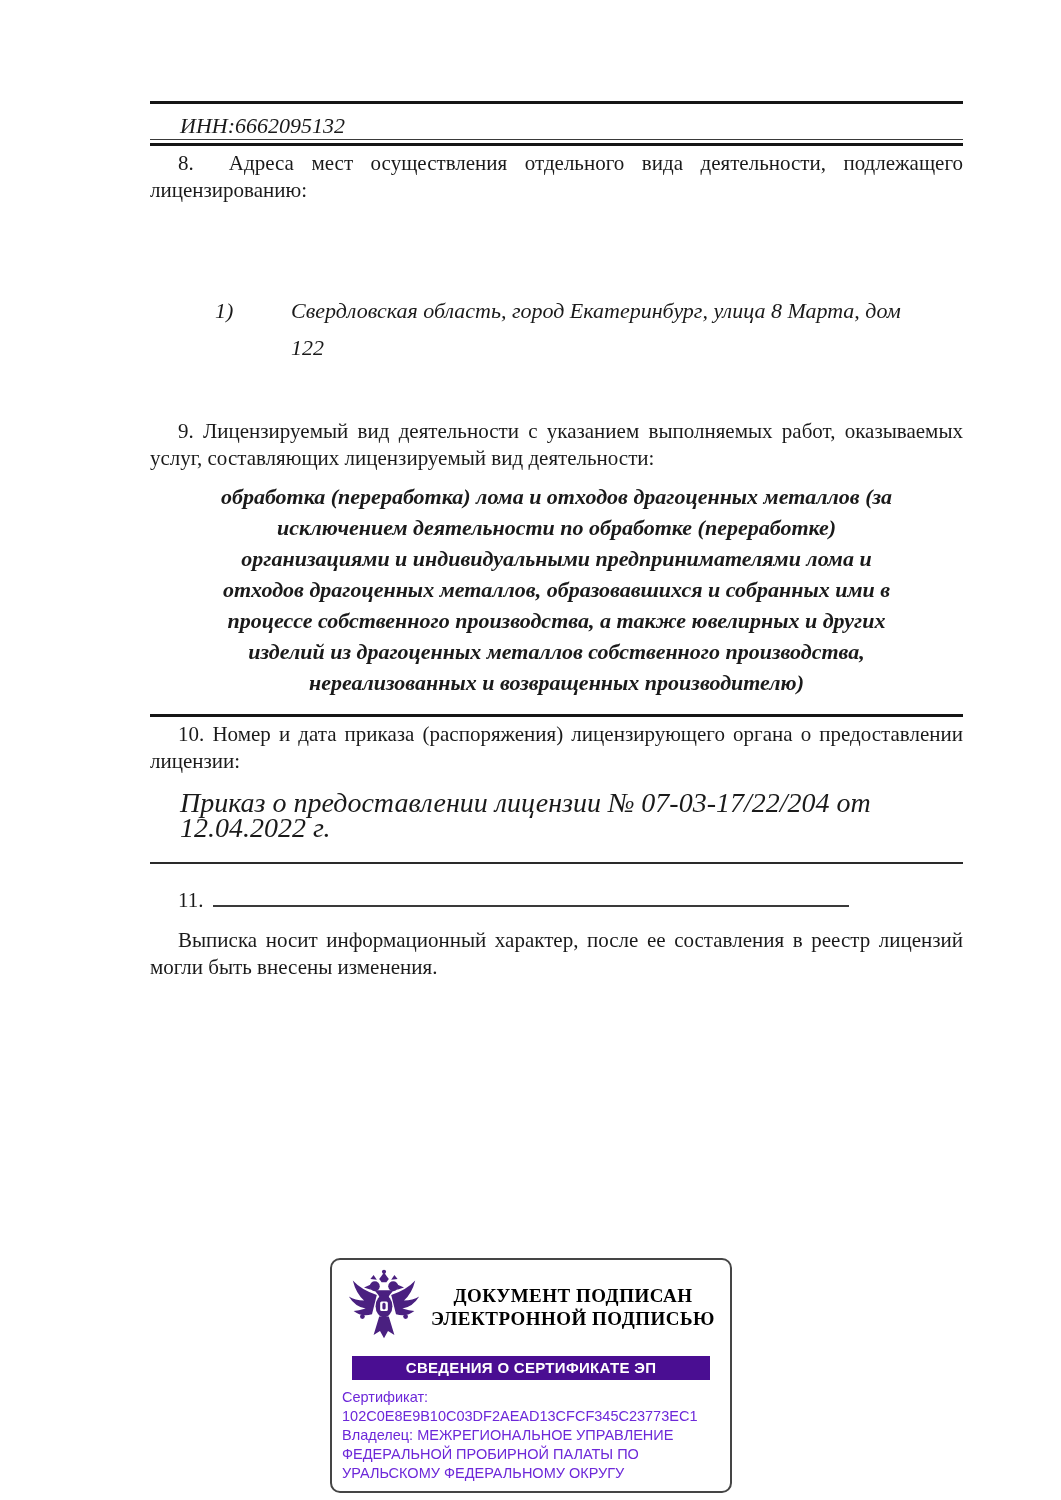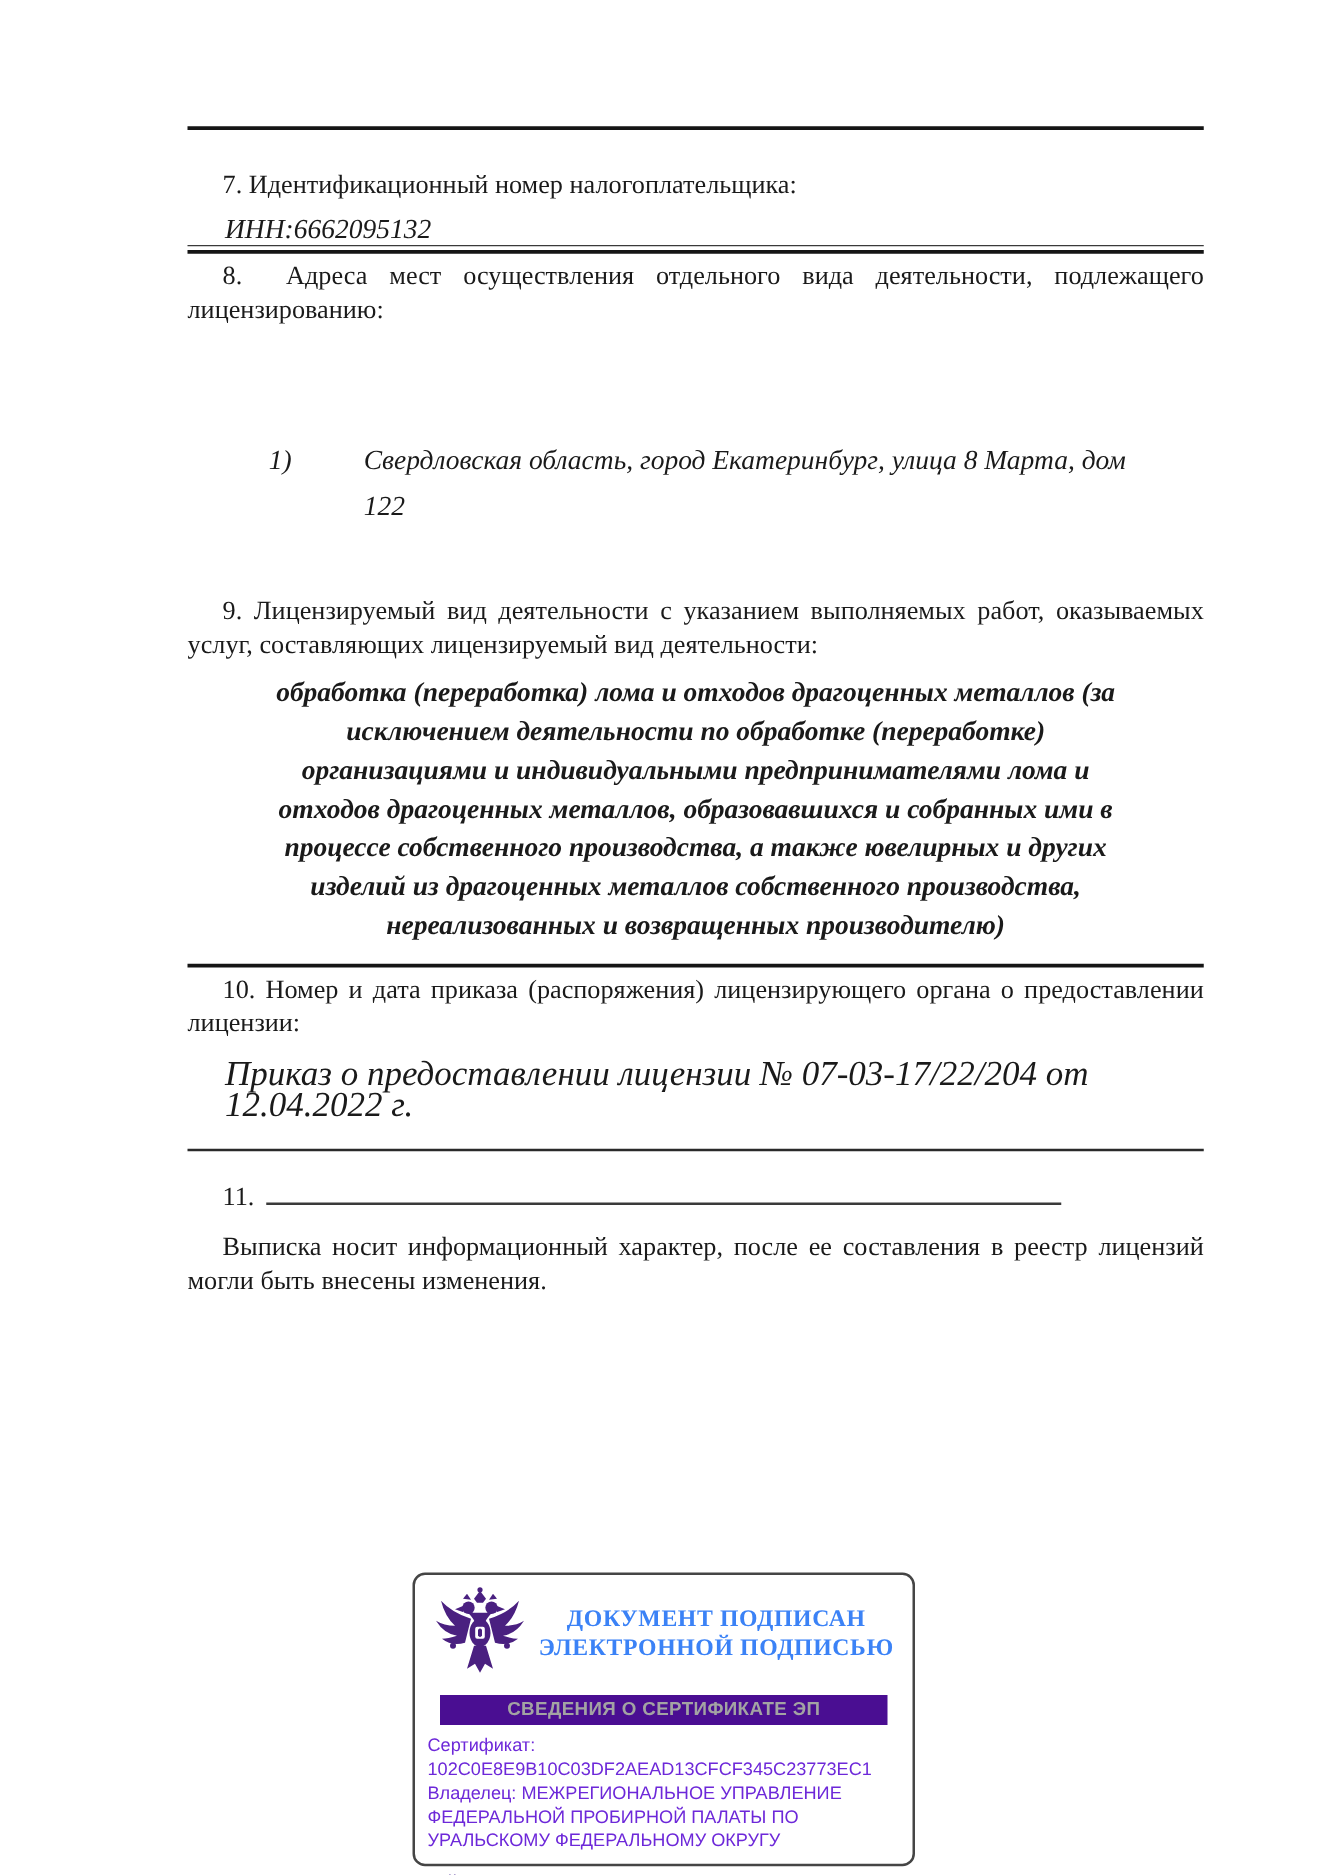--- a/index.html
+++ b/index.html
@@ -57,34 +57,33 @@
     border:2px solid #454545;border-radius:10px;
     padding:6px 8px 8px;background:#ffffff;box-sizing:border-box;
   }
   .stamp-head{display:flex;align-items:center;}
   .emblem{width:80px;height:80px;flex:none;margin:1px 0 0 4px;}
   .stamp-title{
     flex:1;text-align:center;font-family:"Liberation Serif","DejaVu Serif",serif;
     font-weight:bold;font-size:19px;line-height:23px;letter-spacing:0.5px;
   }
   .stamp-banner{
-    margin:9px 12px 8px;color:#a3a3a3;font-weight:bold;font-size:15px;
+    margin:9px 12px 8px;color:#ffffff;font-weight:bold;font-size:15px;
     line-height:24px;text-align:center;letter-spacing:0.3px;
   }
   .cert-block{font-size:14.5px;line-height:19px;margin-top:2px;padding:0 2px;}
   .validity{font-size:14.5px;line-height:19px;margin:4px 0 0 10px;}
 </style>
 </head>
 <body>
 
 <div class="content">
 
   <div class="rule-top"></div>
 
-  <p class="body-par p7"><span>7.</span> <span>Идентификационный номер налогоплательщика:</span></p>
 
   <div class="inn-line">ИНН:6662095132</div>
   <div class="rule-thick"></div>
 
   <p class="body-par just p8"><span>8.</span>&nbsp;&nbsp;<span>Адреса мест осуществления отдельного вида деятельности, подлежащего лицензированию:</span></p>
 
   <div class="addr-row">
     <span class="addr-index">1)</span>
     <span class="addr-text">Свердловская область, город Екатеринбург, улица 8 Марта, дом 122</span>
   </div>
@@ -123,21 +122,21 @@
           <ellipse cx="50" cy="49" rx="10.5" ry="14"></ellipse>
           <path d="M41 35 Q22 29 11 17 Q15 33 25 42 Q14 42 6 37 Q14 50 27 52 Q18 55 12 55 Q22 63 35 59 Z"></path>
           <path d="M59 35 Q78 29 89 17 Q85 33 75 42 Q86 42 94 37 Q86 50 73 52 Q82 55 88 55 Q78 63 65 59 Z"></path>
           <path d="M44 62 L37 85 L45 80 L50 89 L55 80 L63 85 L56 62 Z"></path>
           <circle cx="23" cy="62" r="3"></circle>
           <circle cx="77" cy="62" r="3"></circle>
         </g>
         <rect x="45.2" y="43" width="9.6" height="12" rx="2" fill="#ffffff"></rect>
         <path d="M48 46 L50 44.5 L52 46 L52 52 L50 53.5 L48 52 Z" fill="#4a2080"></path>
       </svg>
-      <div class="stamp-title" style="color: #3b82f6;">
+      <div class="stamp-title" style="color: #000000;">
         <div>ДОКУМЕНТ ПОДПИСАН</div>
         <div>ЭЛЕКТРОННОЙ ПОДПИСЬЮ</div>
       </div>
     </div>
     <div class="stamp-banner" style="background: rgb(74, 14, 146);">СВЕДЕНИЯ О СЕРТИФИКАТЕ ЭП</div>
     <div class="cert-block" style="color: #6d28d9;">
       <div><span>Сертификат:</span> <span>102C0E8E9B10C03DF2AEAD13CFCF345C23773EC1</span></div>
       <div><span>Владелец:</span> <span>МЕЖРЕГИОНАЛЬНОЕ УПРАВЛЕНИЕ ФЕДЕРАЛЬНОЙ ПРОБИРНОЙ ПАЛАТЫ ПО УРАЛЬСКОМУ ФЕДЕРАЛЬНОМУ ОКРУГУ</span></div>
     </div>
   </div>

